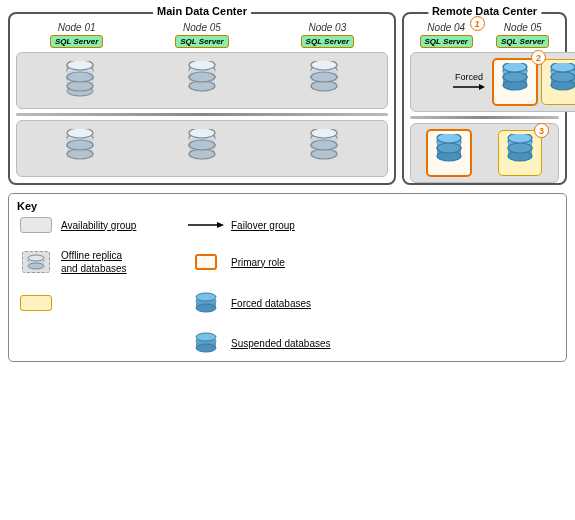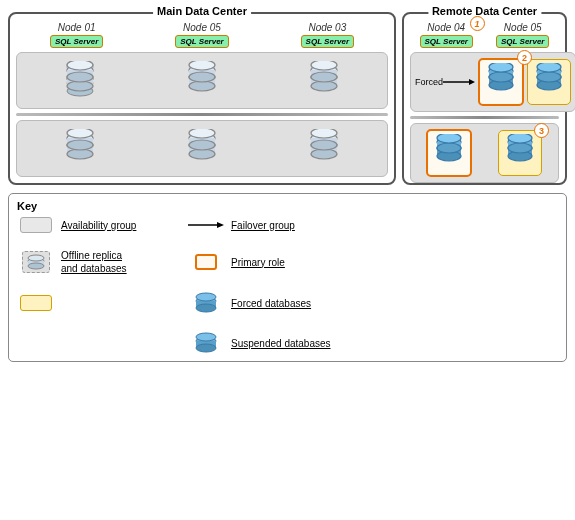--- a/index.html
+++ b/index.html
@@ -387,21 +387,21 @@
 
       <div class="content-rows">
 
         <div style="display:flex; flex-direction:row; align-items:center; flex:1; gap:3px;">
 
           <div class="arrow-between" style="position:absolute; left:-48px; display:flex; flex-direction:column; align-items:center; font-size:9px;">
           </div>
 
           <div style="display:flex; flex-direction:row; align-items:center; gap:3px; flex:1; background:#e0e0e0; border:1px solid #bbb; border-radius:6px; padding:5px 4px; min-height:55px;">
 
-            <div style="display:flex; flex-direction:row; align-items:center; justify-content:center; font-size:9px; min-width:40px; position:relative;">
+            <div style="display:flex; flex-direction:column; align-items:center; justify-content:center; font-size:9px; min-width:40px; position:relative;margin-left:34px;">
               <span style="font-size:9px;">Forced</span>
               <svg width="32" height="10">
                 <line x1="0" y1="5" x2="26" y2="5" stroke="#000" stroke-width="1.5"></line>
                 <polygon points="26,2 32,5 26,8" fill="#000"></polygon>
               </svg>
             </div>
 
             <div style="position:relative;">
               <div class="primary-box">
                 <svg width="36" height="38" viewBox="0 0 36 38">

